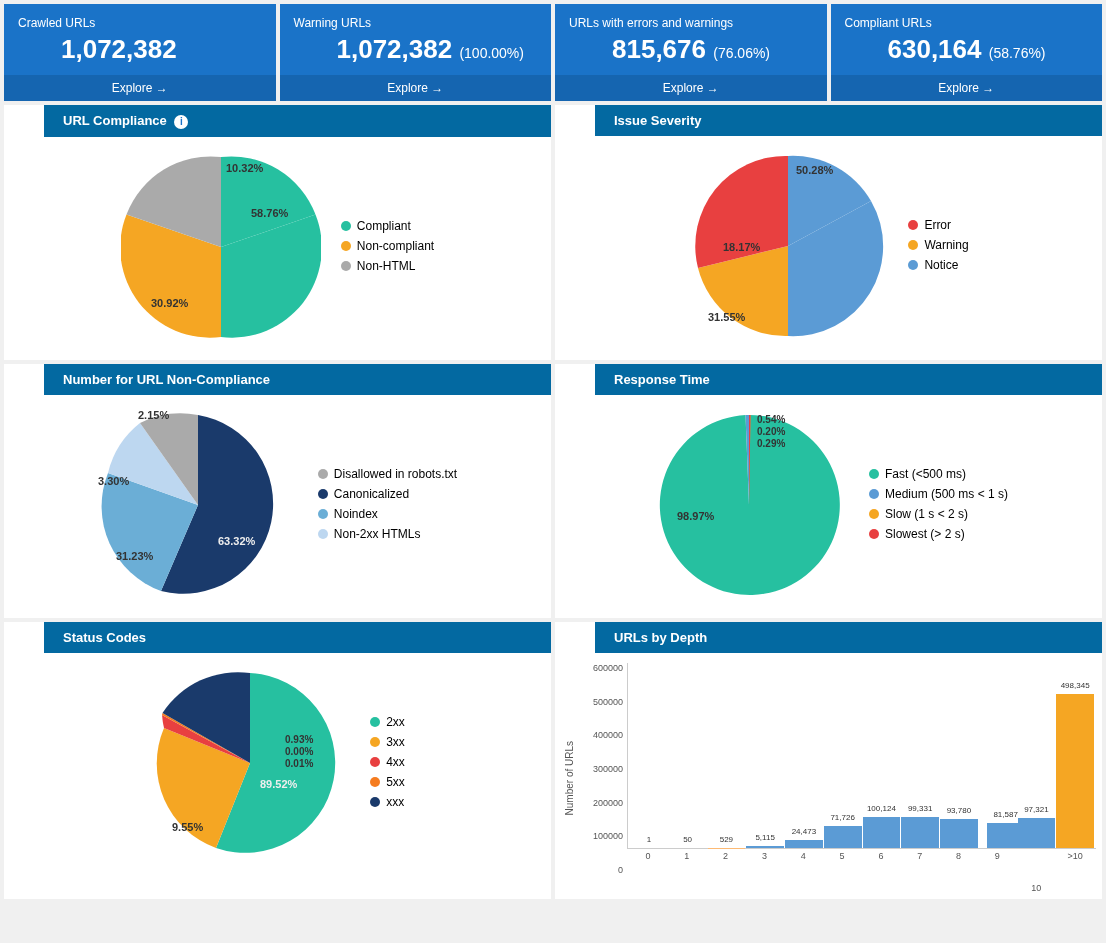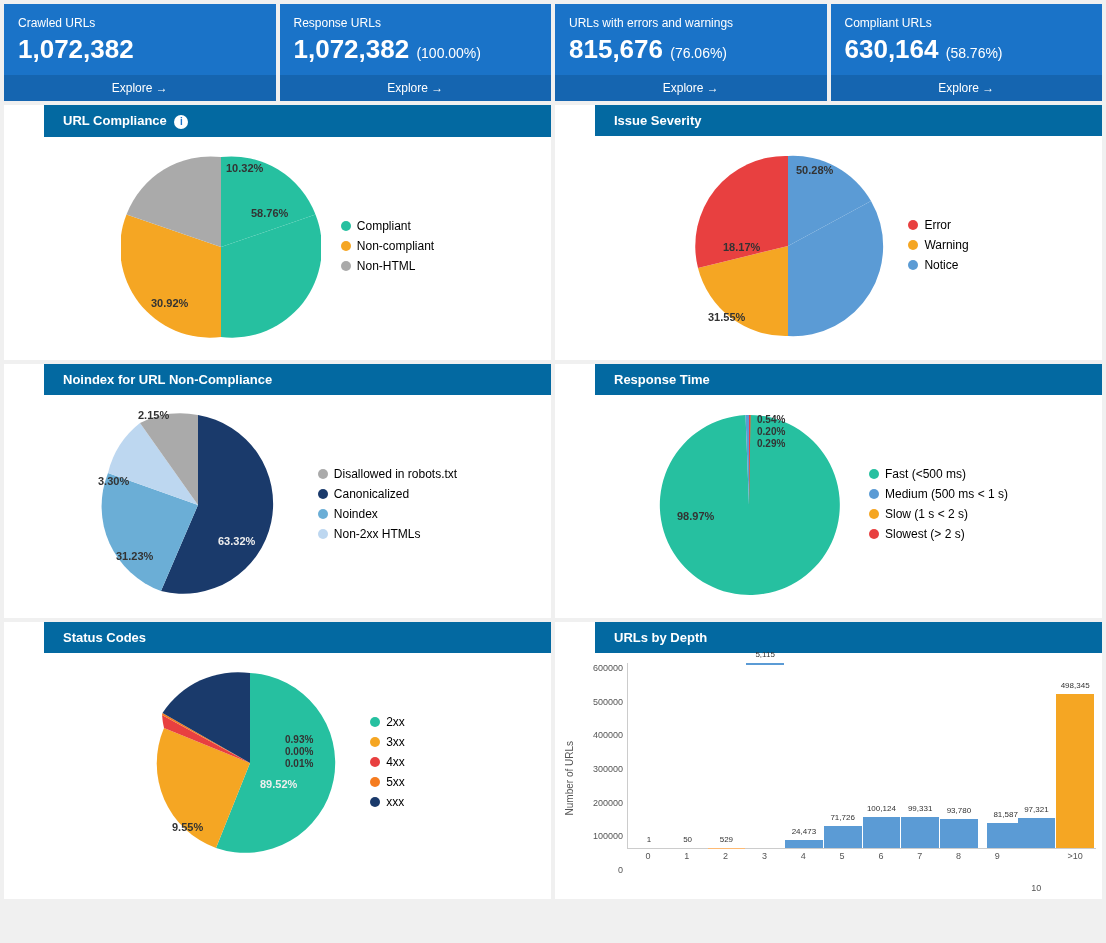--- a/index.html
+++ b/index.html
@@ -4,21 +4,21 @@
   <style>
     * { box-sizing: border-box; margin: 0; padding: 0; }
     body { font-family: Arial, sans-serif; background: #f0f0f0; font-size: 13px; }
 
     .dashboard { width: 1106px; background: #f0f0f0; }
 
     
     .stat-cards { display: flex; gap: 4px; padding: 4px; }
     .stat-card { flex: 1; background: #1a73c8; color: white; padding: 12px 14px 0 14px; }
     .stat-card .label { font-size: 12px; margin-bottom: 4px; }
-    .stat-card .value { font-size: 26px; font-weight: bold; }
+    .stat-card .value { font-size: 26px; font-weight: bold; margin-left: 43px; }
     .stat-card .value span { font-size: 14px; font-weight: normal; }
     .stat-card .explore { display: block; text-align: center; padding: 6px; margin: 10px -14px 0 -14px; background: #1565b0; color: white; font-size: 12px; cursor: pointer; }
 
     
     .panel-row { display: flex; gap: 4px; padding: 4px; padding-top: 0; }
     .panel { flex: 1; background: white; }
     .panel-header { background: #0369a1; color: white; padding: 8px 19px; font-size: 13px; font-weight: bold; margin-left: 40px; }
     .panel-body { padding: 10px; }
 
     
@@ -34,21 +34,21 @@
 
 <div class="dashboard">
 
   <div class="stat-cards">
   <div class="stat-card">
     <div class="label">Crawled URLs</div>
     <div class="value">1,072,382 <span></span></div>
     <a class="explore">Explore →</a>
   </div>
       <div class="stat-card">
-    <div class="label">Response URLs</div>
+    <div class="label">Warning URLs</div>
     <div class="value">1,072,382 <span>(100.00%)</span></div>
     <a class="explore">Explore →</a>
   </div>
       <div class="stat-card">
     <div class="label">URLs with errors and warnings</div>
     <div class="value">815,676 <span>(76.06%)</span></div>
     <a class="explore">Explore →</a>
   </div>
       <div class="stat-card">
     <div class="label">Compliant URLs</div>
@@ -110,21 +110,21 @@
           <li><span class="legend-dot" style="background:#f5a623"></span>Warning</li>
           <li><span class="legend-dot" style="background:#5b9bd5"></span>Notice</li>
         </ul>
       </div>
     </div>
   </div>
 
   <div class="panel-row">
 
     <div class="panel" style="flex:1">
-      <div class="panel-header">Noindex for URL Non-Compliance</div>
+      <div class="panel-header">Number for URL Non-Compliance</div>
       <div class="panel-body" style="display:flex;align-items:center;justify-content:center;min-height:220px;">
         <div style="position:relative;">
           <svg width="200" height="200" viewBox="0 0 200 200">
 
             <path d="M100,100 L100,10 A90,90 0 1,1 63,186 Z" fill="#1a3a6b"></path>
 
             <path d="M100,100 L63,186 A90,90 0 0,1 10,68 Z" fill="#6baed6"></path>
 
             <path d="M100,100 L10,68 A90,90 0 0,1 42,18 Z" fill="#bdd7f0"></path>
 
@@ -237,21 +237,21 @@
                 <div style="flex: 1 1 0%; display: flex; flex-direction: column; align-items: center; justify-content: flex-end; height: 100%; position: relative;">
                   <div style="width: 100%; background: rgb(91, 155, 213); height: 0.0083333%; position: relative;">
                     <span style="position: absolute; top: -13px; left: 50%; transform: translateX(-50%); font-size: 8px; color: rgb(51, 51, 51); white-space: nowrap;">50</span>
                   </div>
                 </div>
                 <div style="flex: 1 1 0%; display: flex; flex-direction: column; align-items: center; justify-content: flex-end; height: 100%; position: relative;">
                   <div style="width: 100%; background: #fdba74; height: 0.0881666%; position: relative;">
                     <span style="position: absolute; top: -13px; left: 50%; transform: translateX(-50%); font-size: 8px; color: rgb(51, 51, 51); white-space: nowrap;">529</span>
                   </div>
                 </div>
-                <div style="flex: 1 1 0%; display: flex; flex-direction: column; align-items: center; justify-content: flex-start; height: 100%; position: relative;">
+                <div style="flex: 1 1 0%; display: flex; flex-direction: column; align-items: center; justify-content: flex-end; height: 100%; position: relative;">
                   <div style="width: 100%; background: rgb(91, 155, 213); height: 0.8525%; position: relative;">
                     <span style="position: absolute; top: -13px; left: 50%; transform: translateX(-50%); font-size: 8px; color: rgb(51, 51, 51); white-space: nowrap;">5,115</span>
                   </div>
                 </div>
                 <div style="flex: 1 1 0%; display: flex; flex-direction: column; align-items: center; justify-content: flex-end; height: 100%; position: relative;">
                   <div style="width: 100%; background: rgb(91, 155, 213); height: 4.07883%; position: relative;">
                     <span style="position: absolute; top: -13px; left: 50%; transform: translateX(-50%); font-size: 8px; color: rgb(51, 51, 51); white-space: nowrap;">24,473</span>
                   </div>
                 </div>
                 <div style="flex: 1 1 0%; display: flex; flex-direction: column; align-items: center; justify-content: flex-end; height: 100%; position: relative;">

